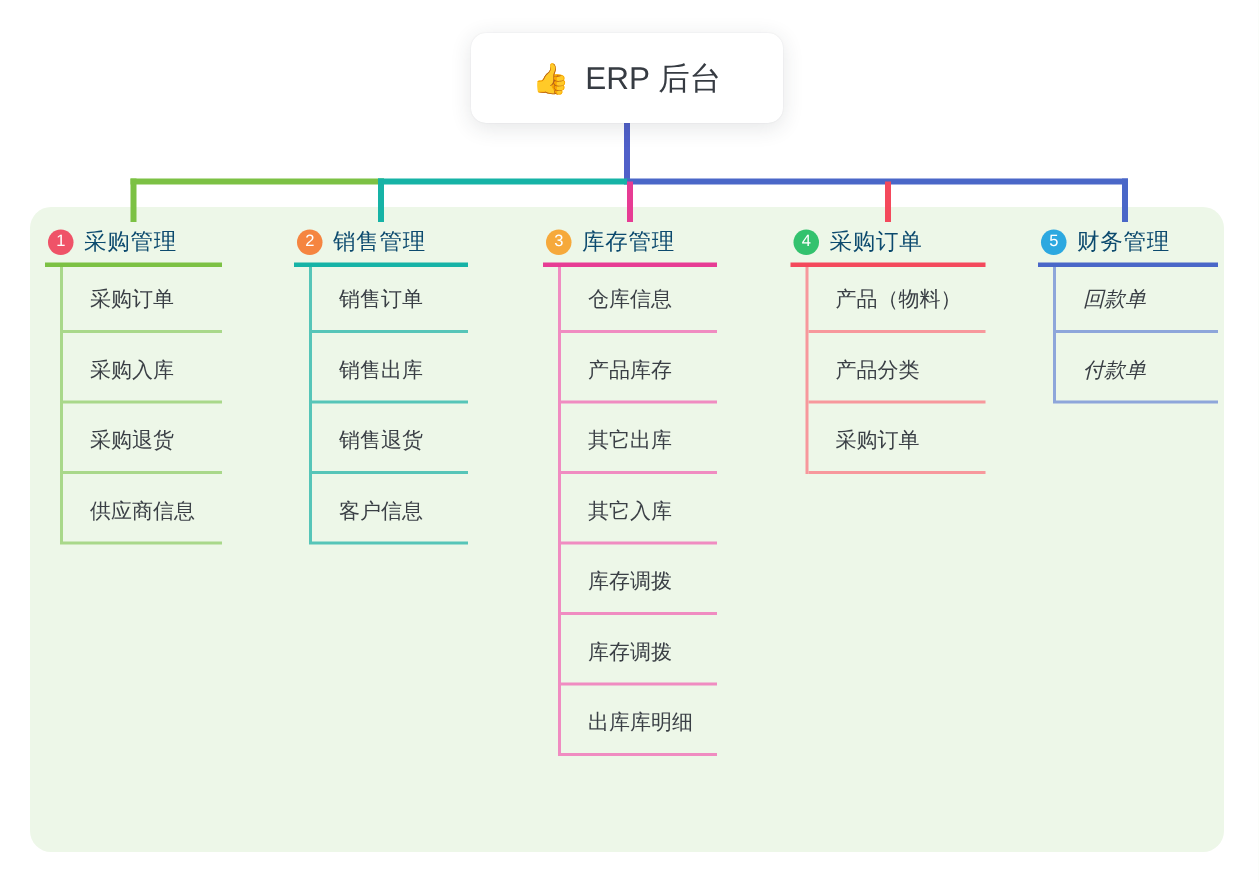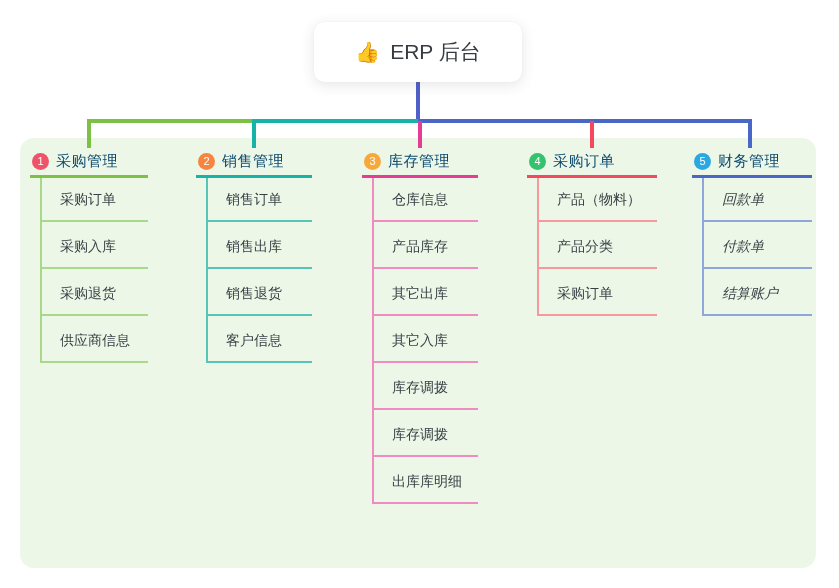--- a/index.html
+++ b/index.html
@@ -135,17 +135,16 @@
   </div>
 
   <div class="branch b5">
     <div class="hdr">
       <span class="badge">5</span>
       <span class="hdr-label">财务管理</span>
     </div>
     <div class="children">
       <div class="child">回款单</div>
       <div class="child">付款单</div>
-      <div class="child">结算账户</div>
     </div>
   </div>
 
 </div>
 
 </body></html>

